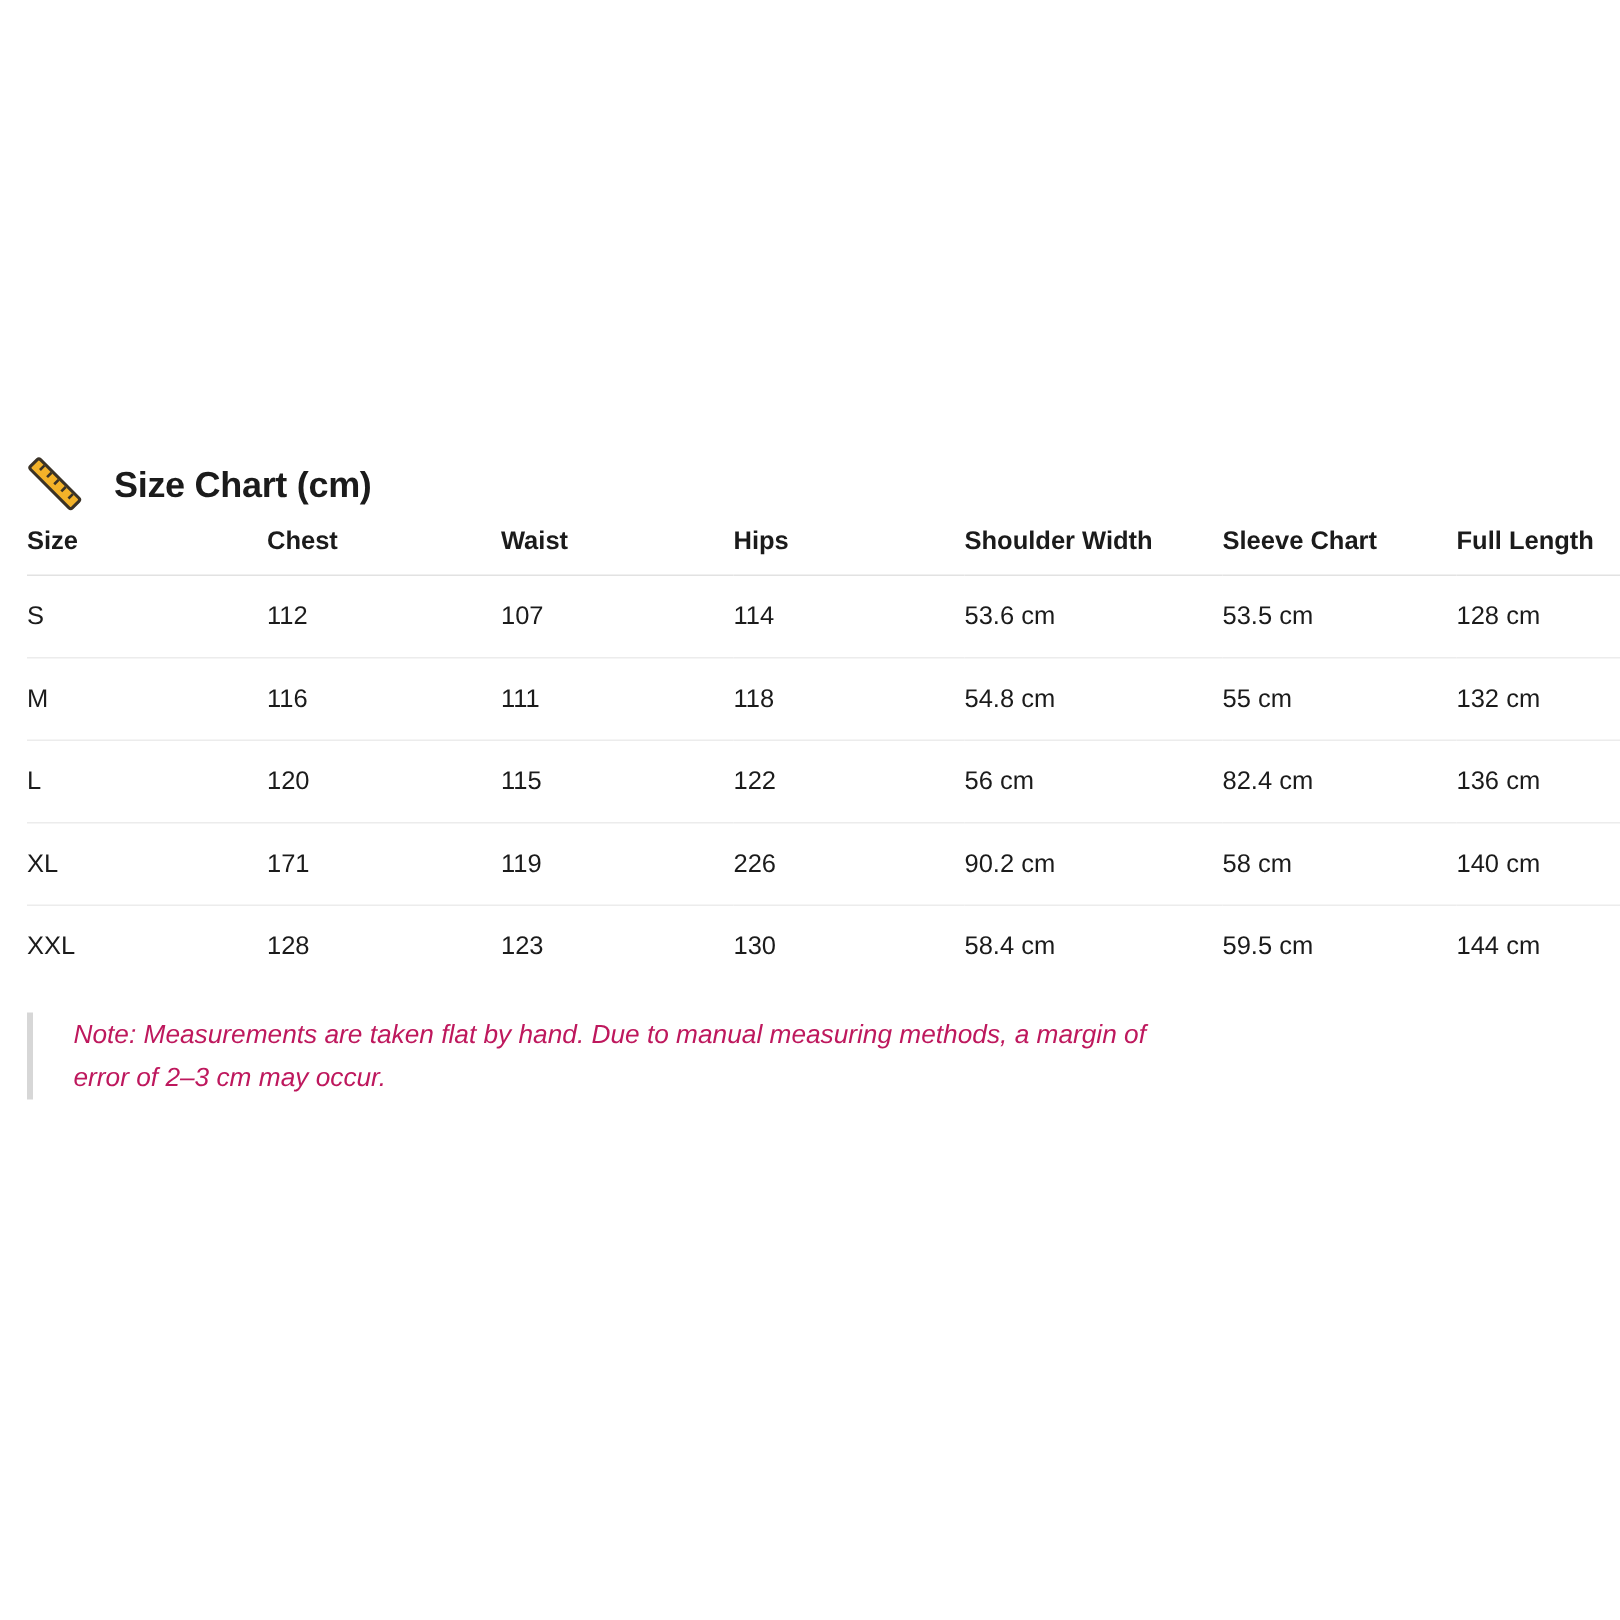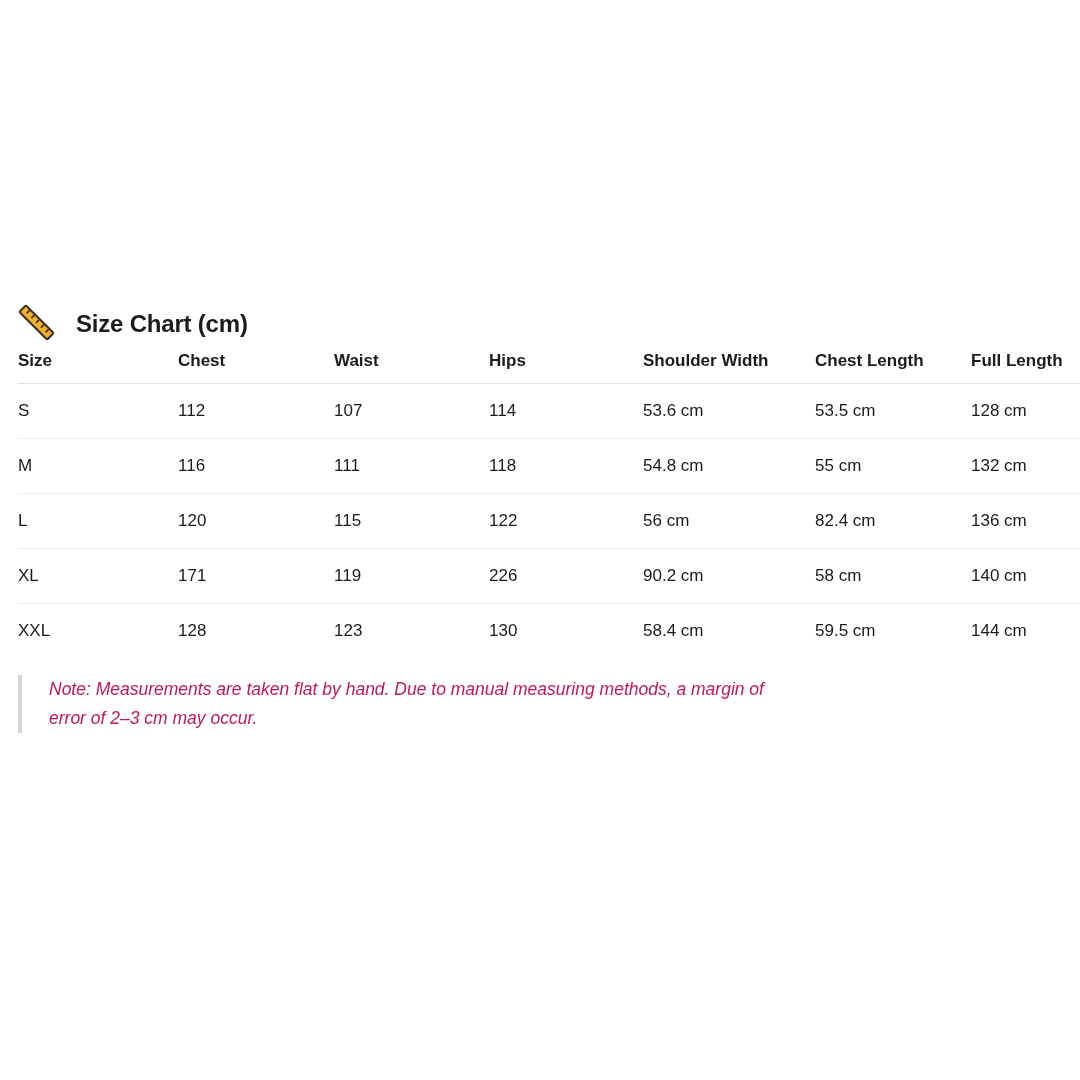--- a/index.html
+++ b/index.html
@@ -98,21 +98,21 @@
         <col style="width:156px">
       <col>
     </colgroup>
     <thead>
       <tr>
         <th>Size</th>
         <th>Chest</th>
         <th>Waist</th>
         <th>Hips</th>
         <th>Shoulder Width</th>
-        <th>Chest Length</th>
+        <th>Sleeve Chart</th>
         <th>Full Length</th>
       </tr>
     </thead>
     <tbody>
       <tr>
         <td>S</td>
         <td>112</td>
         <td>107</td>
         <td>114</td>
         <td>53.6 cm</td>

